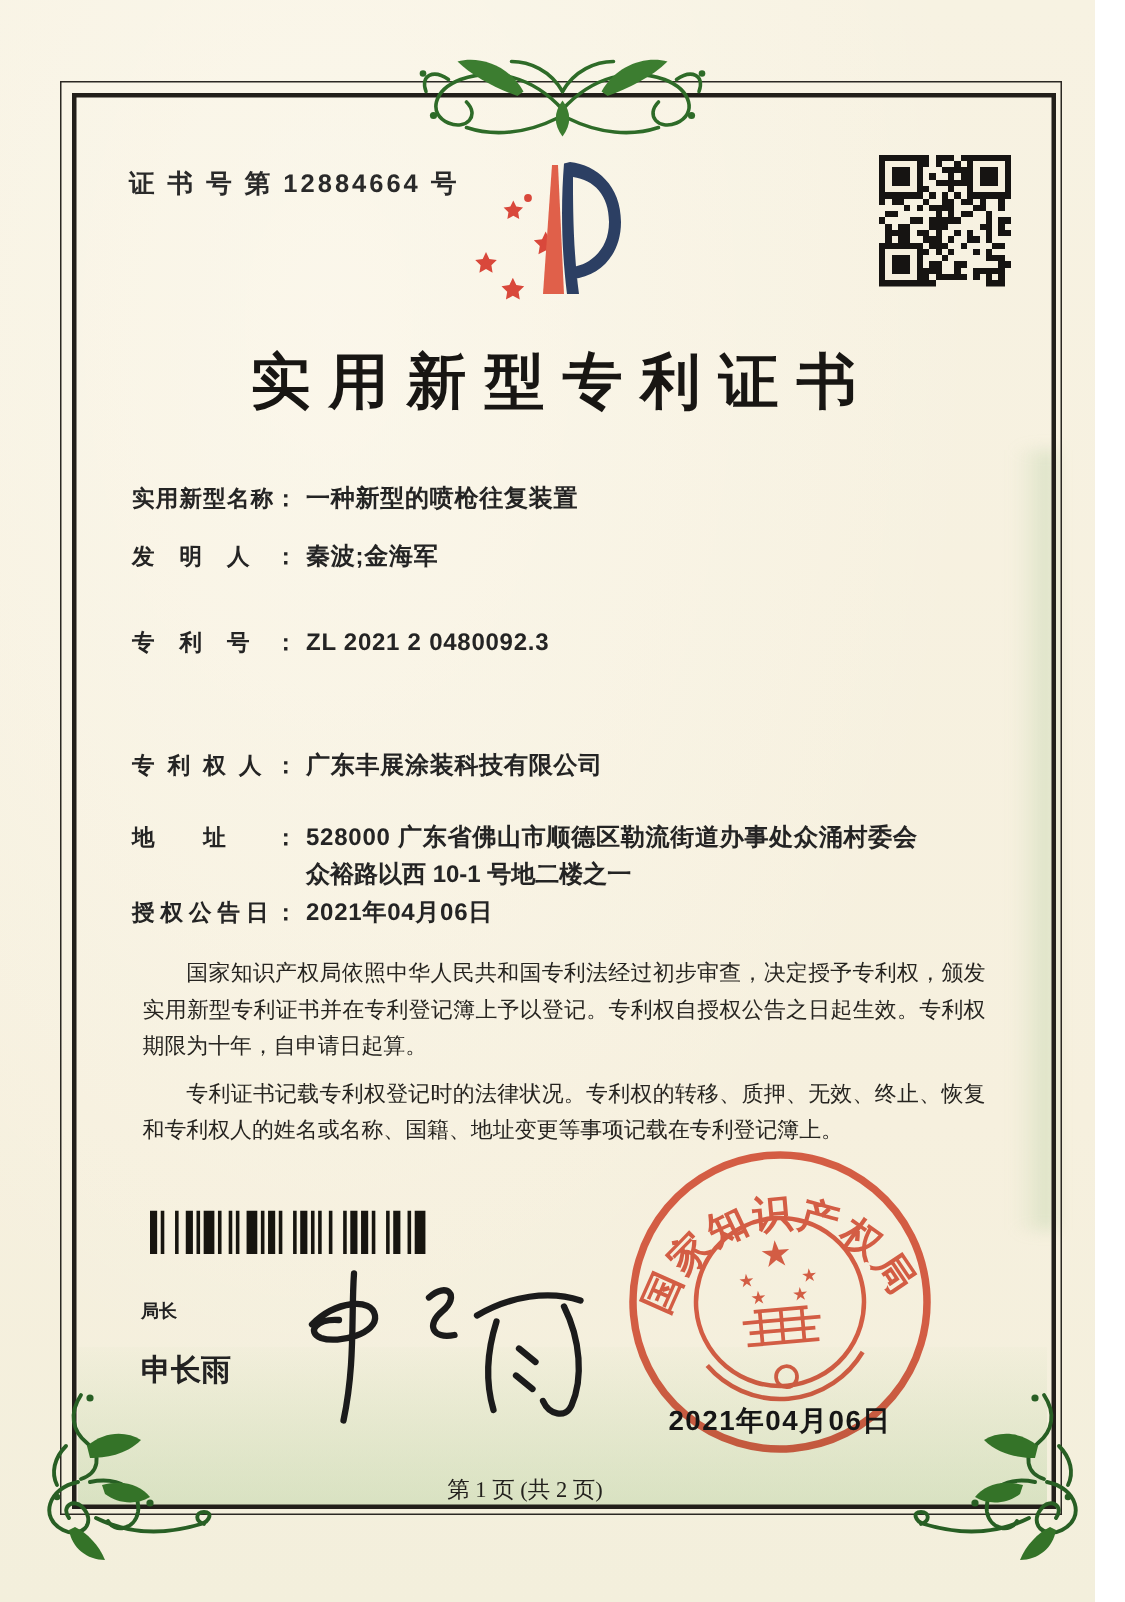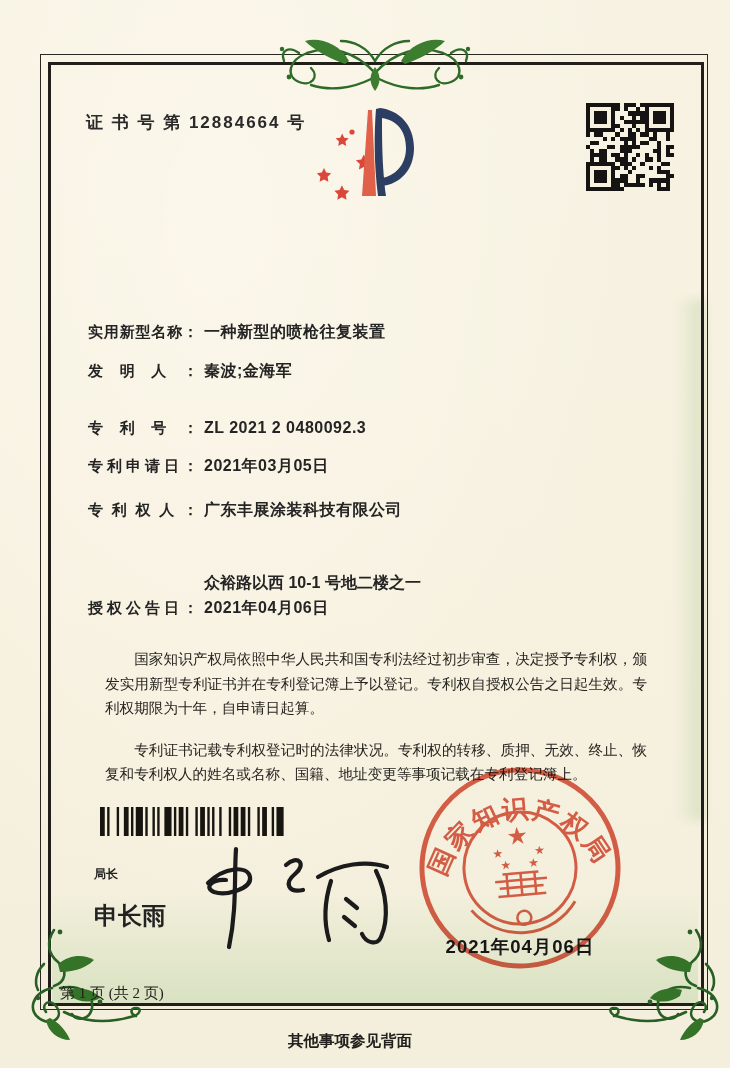--- a/index.html
+++ b/index.html
@@ -32,33 +32,33 @@
     font-weight:bold;font-size:16px;color:#242424;white-space:nowrap;}
   .lbl{display:inline-block;width:110px;text-align:justify;text-align-last:justify;
     font-size:15px;vertical-align:baseline;}
   .val{margin-left:6px;letter-spacing:.5px;}
   .addr2{position:absolute;left:204px;top:573px;
     font-family:"Liberation Sans","DejaVu Sans",sans-serif;
     font-weight:bold;font-size:16px;color:#242424;}
   .grant2{position:absolute;left:290px;top:0;}
   .body-text{position:absolute;left:88px;top:630px;width:576px;
     font-size:14.6px;line-height:24.6px;color:#262420;text-align:justify;}
-  .body-text p{margin:17px;text-indent:2em;}
+  .body-text p{margin:7px;text-indent:2em;}
   .sig-role{position:absolute;left:94px;top:866px;
     font-family:"Liberation Sans","DejaVu Sans",sans-serif;
     font-weight:bold;font-size:12px;color:#222;}
   .sig-name{position:absolute;left:94px;top:900px;
     font-family:"Liberation Sans","DejaVu Sans",sans-serif;
-    font-weight:bold;font-size:24px;color:#222;}
+    font-weight:bold;font-size:20px;color:#222;}
   .seal-wrap{position:absolute;left:414px;top:762px;width:212px;height:212px;
     mix-blend-mode:multiply;opacity:.92;}
   .seal-date{position:absolute;left:412px;top:934px;width:216px;text-align:center;
     font-family:"Liberation Sans","DejaVu Sans",sans-serif;
     font-weight:bold;font-size:18.5px;letter-spacing:1px;color:#161616;}
-  .page-indicator{position:absolute;left:60px;top:984px;width:580px;
+  .page-indicator{position:absolute;left:60px;top:984px;width:580px;text-align:center;
     font-size:15px;color:#23211d;}
   .back-note{position:absolute;left:60px;top:1031px;width:580px;text-align:center;
     font-size:15.5px;font-weight:bold;color:#23211d;}
   .abs{position:absolute;}
   svg{display:block;}
 </style>
 </head>
 <body>
 
 <div class="page">
@@ -289,35 +289,36 @@
       <rect x="1" y="1" width="5" height="5" fill="#f6f0de"></rect>
       <rect x="2" y="2" width="3" height="3" fill="#161412"></rect>
       <rect x="14" y="0" width="7" height="7" fill="#161412"></rect>
       <rect x="15" y="1" width="5" height="5" fill="#f6f0de"></rect>
       <rect x="16" y="2" width="3" height="3" fill="#161412"></rect>
       <rect x="0" y="14" width="7" height="7" fill="#161412"></rect>
       <rect x="1" y="15" width="5" height="5" fill="#f6f0de"></rect>
       <rect x="2" y="16" width="3" height="3" fill="#161412"></rect>
     </svg>
 
+  <h1 class="title">实用新型专利证书</h1>
 
   <div class="row" style="top:322px">
     <span class="lbl">实用新型名称：</span><span class="val">一种新型的喷枪往复装置</span>
   </div>
   <div class="row" style="top:361px">
     <span class="lbl">发明人：</span><span class="val">秦波;金海军</span>
   </div>
   <div class="row" style="top:419px">
     <span class="lbl">专利号：</span><span class="val">ZL 2021 2 0480092.3</span>
   </div>
-  <div class="row" style="top:456px">
-    <span class="lbl">专利申请日：</span><span class="val">2021年03月05日</span>
-  </div>
   <div class="row" style="top:500px">
     <span class="lbl">专利权人：</span><span class="val">广东丰展涂装科技有限公司</span>
+  </div>
+  <div class="row" style="top:548px">
+    <span class="lbl">地址：</span><span class="val">528000 广东省佛山市顺德区勒流街道办事处众涌村委会</span>
   </div>
   <div class="addr2">众裕路以西 10-1 号地二楼之一</div>
   <div class="row" style="top:598px">
     <span class="lbl">授权公告日：</span><span class="val">2021年04月06日</span>
   </div>
 
   <div class="body-text">
     <p>国家知识产权局依照中华人民共和国专利法经过初步审查，决定授予专利权，颁发实用新型专利证书并在专利登记簿上予以登记。专利权自授权公告之日起生效。专利权期限为十年，自申请日起算。</p>
     <p>专利证书记载专利权登记时的法律状况。专利权的转移、质押、无效、终止、恢复和专利权人的姓名或名称、国籍、地址变更等事项记载在专利登记簿上。</p>
   </div>
@@ -389,15 +390,14 @@
         <text x="85" y="94" font-size="12">★</text>
         <text x="127" y="94" font-size="12">★</text>
         <text x="92" y="106" font-size="12">★</text>
         <text x="120" y="106" font-size="12">★</text>
       </g>
     </svg>
   </div>
   <div class="seal-date">2021年04月06日</div>
 
   <div class="page-indicator">第 1 页 (共 2 页)</div>
-  <div class="back-note">其他事项参见背面</div>
 
 </div>
 
 </body></html>

